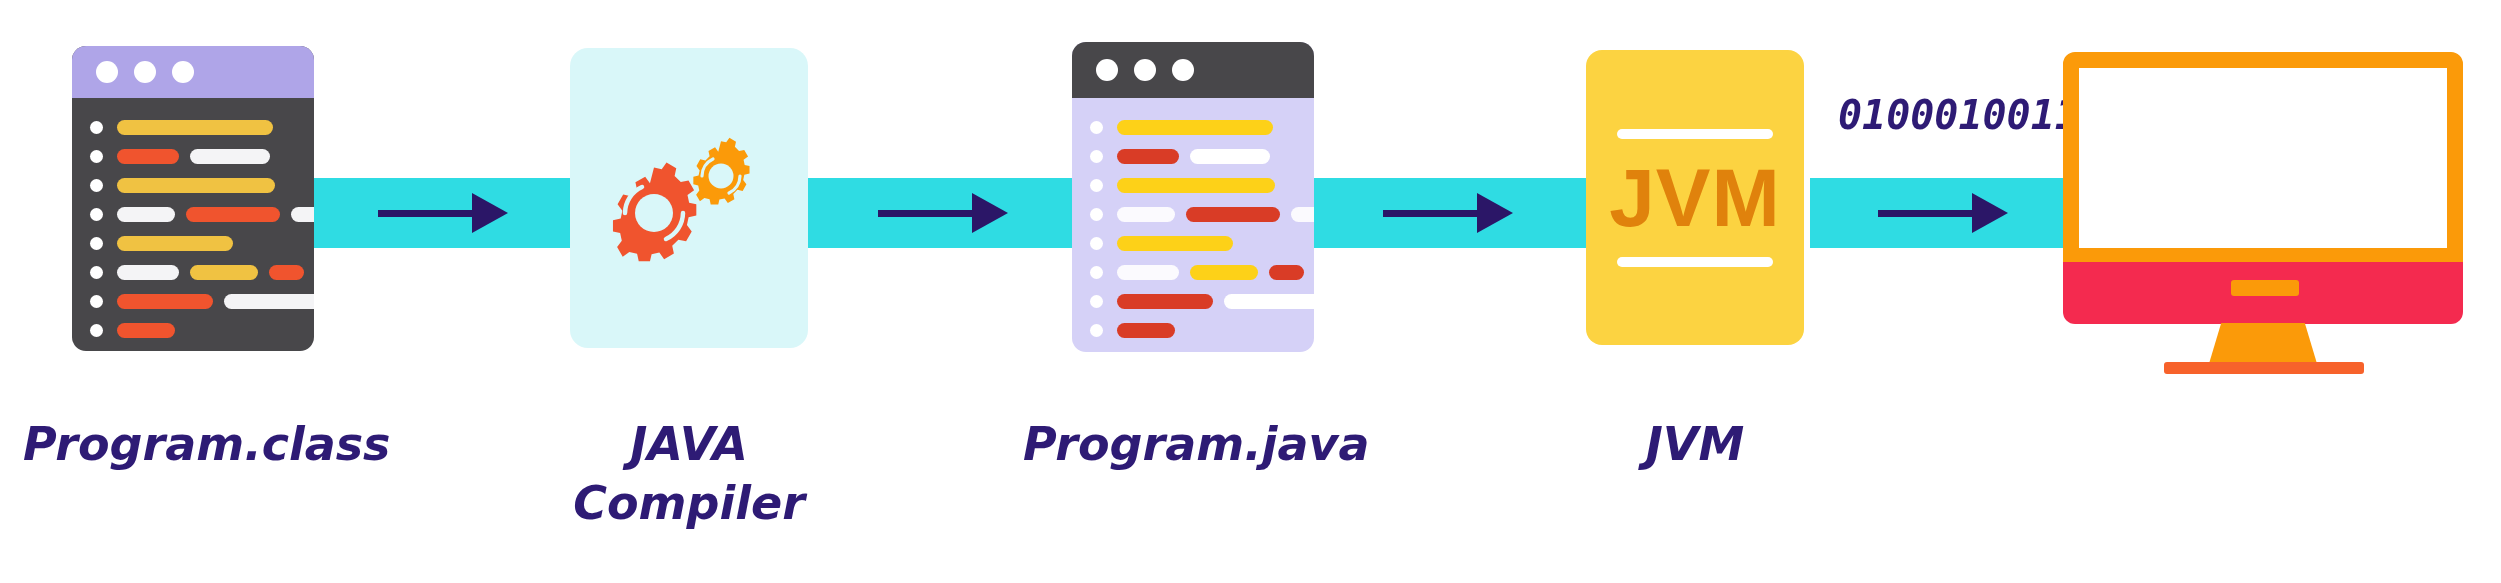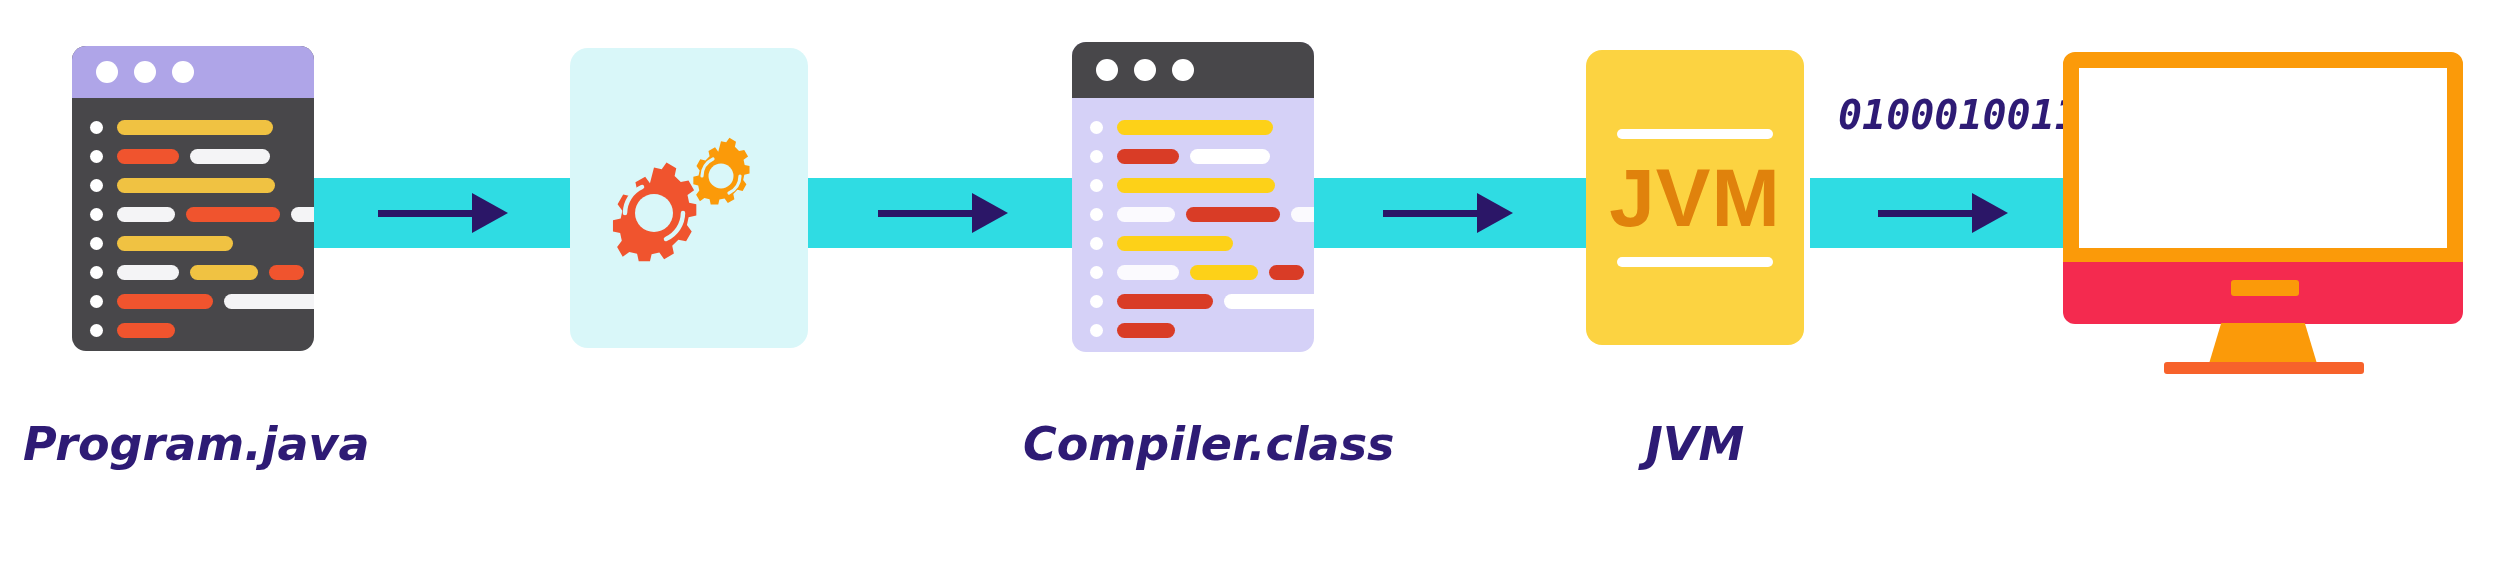--- a/index.html
+++ b/index.html
@@ -216,17 +216,19 @@
   </div>
   <div class="arrow" style="left:1383px;top:193px;width:130px;">
     <div class="shaft" style="width:94px;"></div>
     <div class="head" style="left:94px;"></div>
   </div>
   <div class="arrow" style="left:1878px;top:193px;width:130px;">
     <div class="shaft" style="width:94px;"></div>
     <div class="head" style="left:94px;"></div>
   </div>
 
-  <div class="label" style="left:23px;top:415px;width:340px;font-size:46px;color:#2E1B75;">Program.java</div>
-  <div class="label" style="left:1023px;top:415px;width:340px;font-size:46px;color:#2E1B75;">Compiler.class</div>
+  <div class="label" style="left:23px;top:415px;width:340px;font-size:46px;color:#2E1B75;">Program.class</div>
+  <div class="label" style="left:519px;top:415px;width:340px;font-size:46px;color:#2E1B75;">JAVA
+Compiler</div>
+  <div class="label" style="left:1023px;top:415px;width:340px;font-size:46px;color:#2E1B75;">Program.java</div>
   <div class="label" style="left:1525px;top:415px;width:340px;font-size:46px;color:#2E1B75;">JVM</div>
 
 </div>
 
 </body></html>

